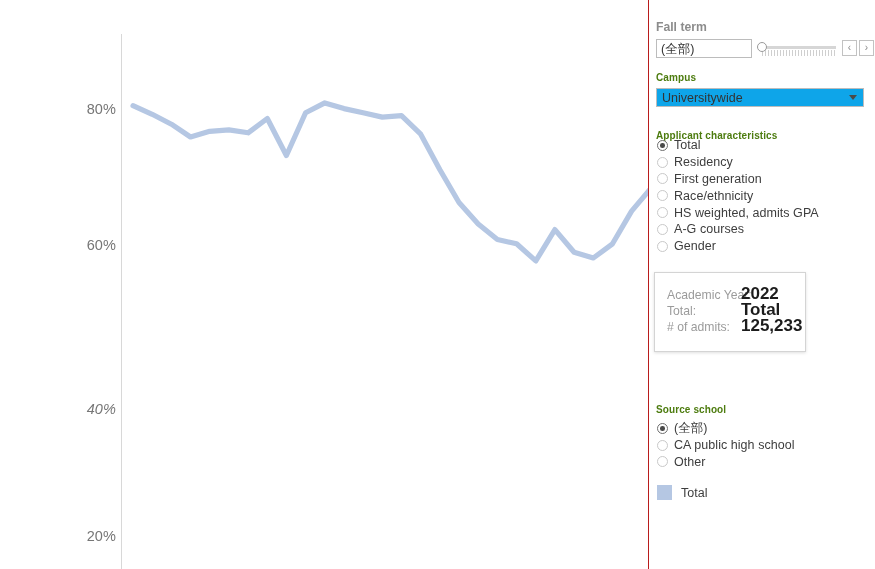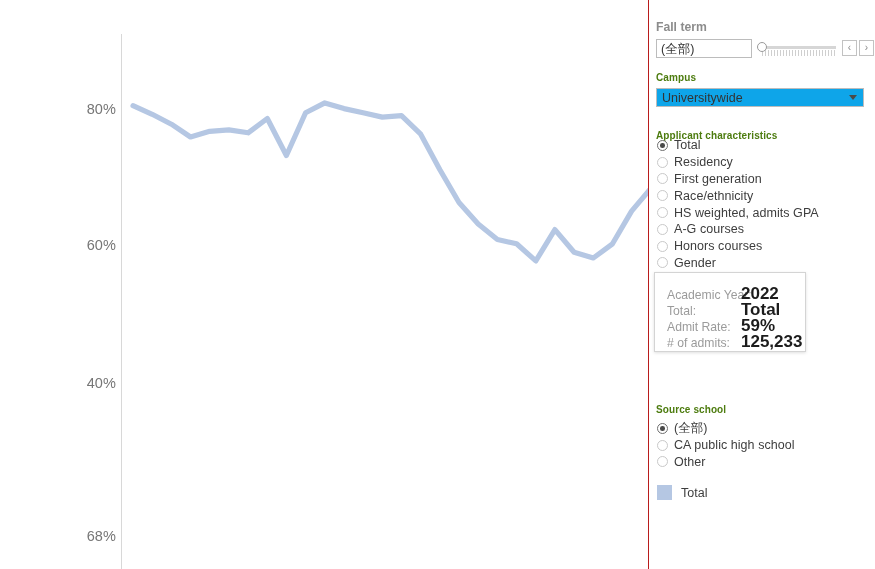--- a/index.html
+++ b/index.html
@@ -246,22 +246,22 @@
 
 <div id="app">
 
   <div id="chart-area">
 
     <div id="y-axis-line"></div>
 
     <div id="y-labels">
         <div class="y-tick-label" style="top: 101px;">80%</div>
         <div class="y-tick-label" style="top: 237px;">60%</div>
-        <div class="y-tick-label" style="top: 375px;">40%</div>
-        <div class="y-tick-label" style="top: 528px;">68%</div>
+        <div class="y-tick-label" style="top: 401px; font-style: italic;">40%</div>
+        <div class="y-tick-label" style="top: 528px;">20%</div>
       </div>
 
     <svg id="plot-svg" width="648" height="569">
       <polyline id="series-line" fill="none" stroke="#b5c7e3" stroke-width="5.2" stroke-linejoin="round" stroke-linecap="round" points="101.0,105.7 120.2,114.3 139.4,124.2 158.5,137.0 177.7,131.3 196.9,129.9 216.1,132.8 235.3,118.5 254.4,155.5 273.6,112.8 292.8,102.9 312.0,108.6 331.1,112.8 350.3,117.1 369.5,115.7 388.7,134.2 407.9,169.8 427.0,202.5 446.2,223.9 465.4,239.5 484.6,243.8 503.8,260.9 522.9,229.6 542.1,252.3 561.3,258.0 580.5,243.8 599.6,211.1 618.8,188.3 638.0,259.4"></polyline>
       <circle id="highlight-point" r="3.1" fill="#b5c7e3" cx="638.0" cy="259.4"></circle>
     </svg>
   </div>
 
   <div id="side-panel">
 
@@ -305,42 +305,34 @@
         <div class="radio-row">
           <span class="radio-mark"></span>
           <span class="radio-text">HS weighted, admits GPA</span>
         </div>
         <div class="radio-row">
           <span class="radio-mark"></span>
           <span class="radio-text">A-G courses</span>
         </div>
         <div class="radio-row">
           <span class="radio-mark"></span>
-          <span class="radio-text">Honors courses</span>
-        </div>
-        <div class="radio-row">
-          <span class="radio-mark"></span>
           <span class="radio-text">Gender</span>
         </div>
       </div>
 
     <div id="tooltip">
         <div class="tip-row">
           <span class="tip-key">Academic Year:</span>
           <span class="tip-val">2022</span>
         </div>
         <div class="tip-row">
           <span class="tip-key">Total:</span>
           <span class="tip-val">Total</span>
         </div>
         <div class="tip-row">
-          <span class="tip-key">Admit Rate:</span>
-          <span class="tip-val">59%</span>
-        </div>
-        <div class="tip-row">
           <span class="tip-key"># of admits:</span>
           <span class="tip-val">125,233</span>
         </div>
       </div>
 
     <div id="source-label" class="panel-heading">Source school</div>
     <div id="source-group">
         <div class="radio-row checked">
           <span class="radio-mark"></span>
           <span class="radio-text">(全部)</span>

